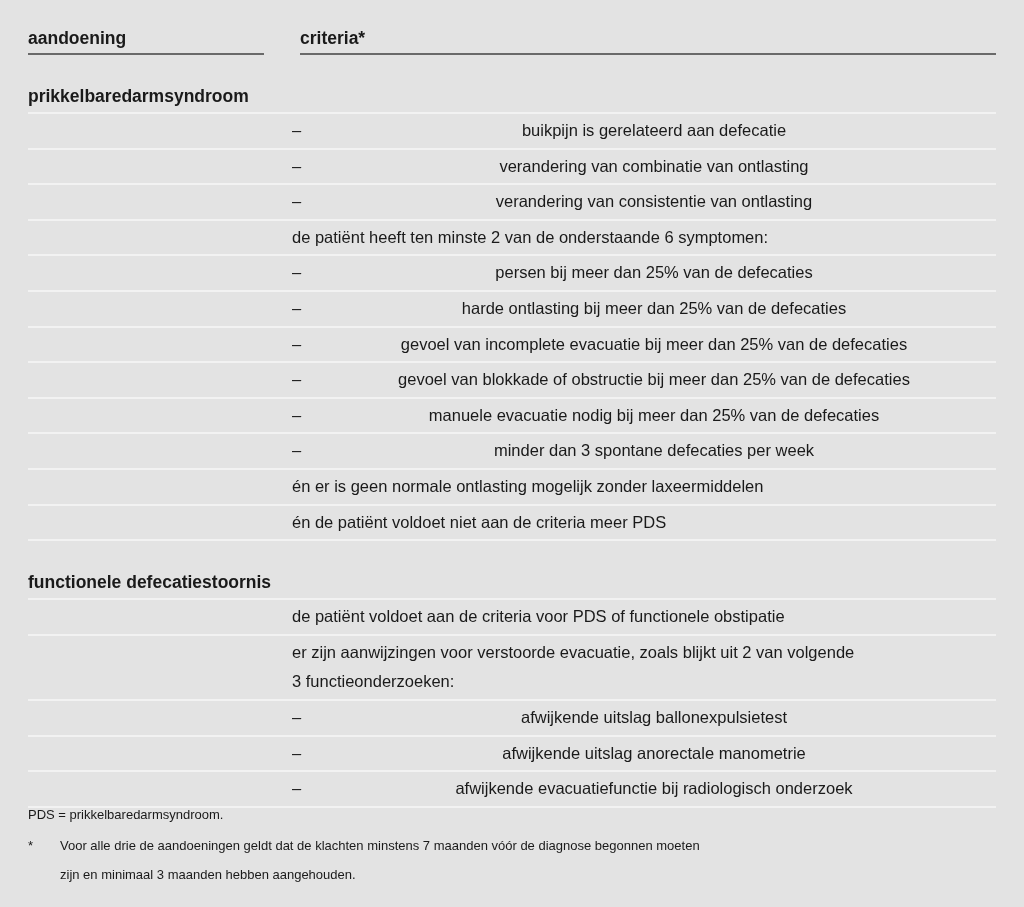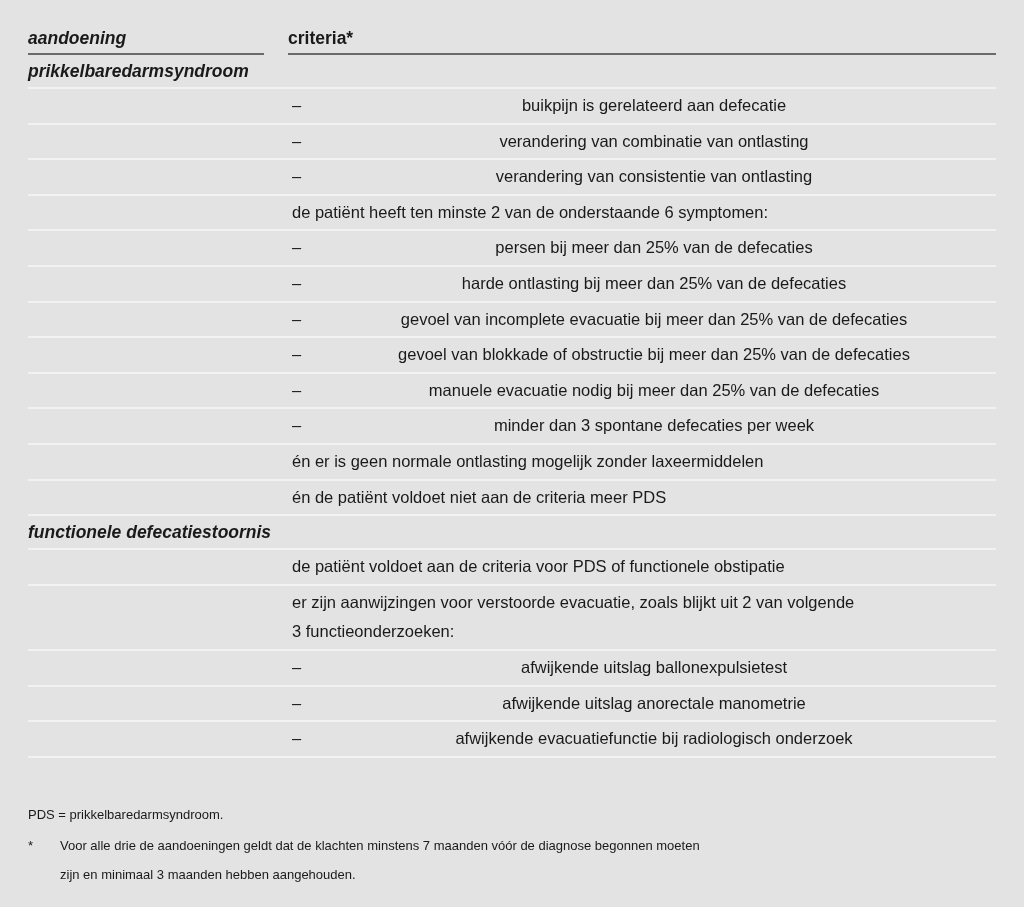--- a/index.html
+++ b/index.html
@@ -35,51 +35,51 @@
 
   .row {
     display: flex;
     align-items: flex-start;
     width: 100%;
   }
 
   .col-a {
     width: 264px;
     flex: 0 0 264px;
-    font-style: italic;
   }
   .col-b {
     flex: 1 1 auto;
     min-width: 0;
   }
 
   
   .header-row .col-a,
   .header-row .col-b {
     font-weight: bold;
     font-size: 17.5px;
     line-height: 20px;
     padding-bottom: 5px;
     border-bottom: 2px solid #6a6a6a;
   }
   .header-row .col-b {
-    margin-left: 24px;
+    margin-left: 36px;
   }
   .header-row .col-a { width: 236px; flex: 0 0 236px; }
 
   
   .section-row {
     border-bottom: 2px solid #f2f2f2;
   }
   .section-row .col-a {
     font-weight: bold;
     font-size: 17.5px;
     line-height: 20px;
     padding-top: 6px;
     padding-bottom: 6px;
+    margin-top: 25px;
   }
   .section-row .col-b { }
 
   
   .crit-row {
     border-bottom: 2px solid #f2f2f2;
   }
   .crit-row .col-b {
     font-size: 16.5px;
     line-height: 29.6px;

